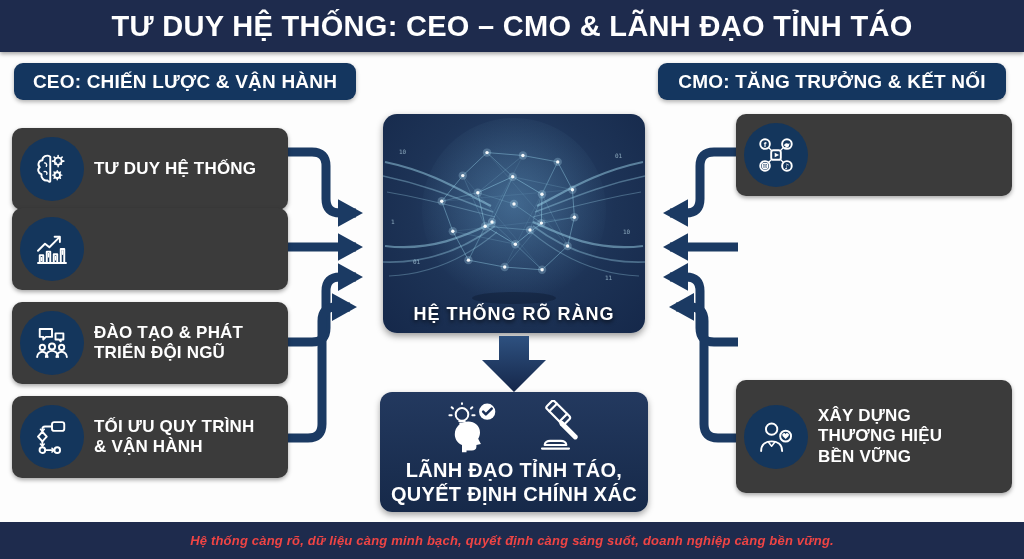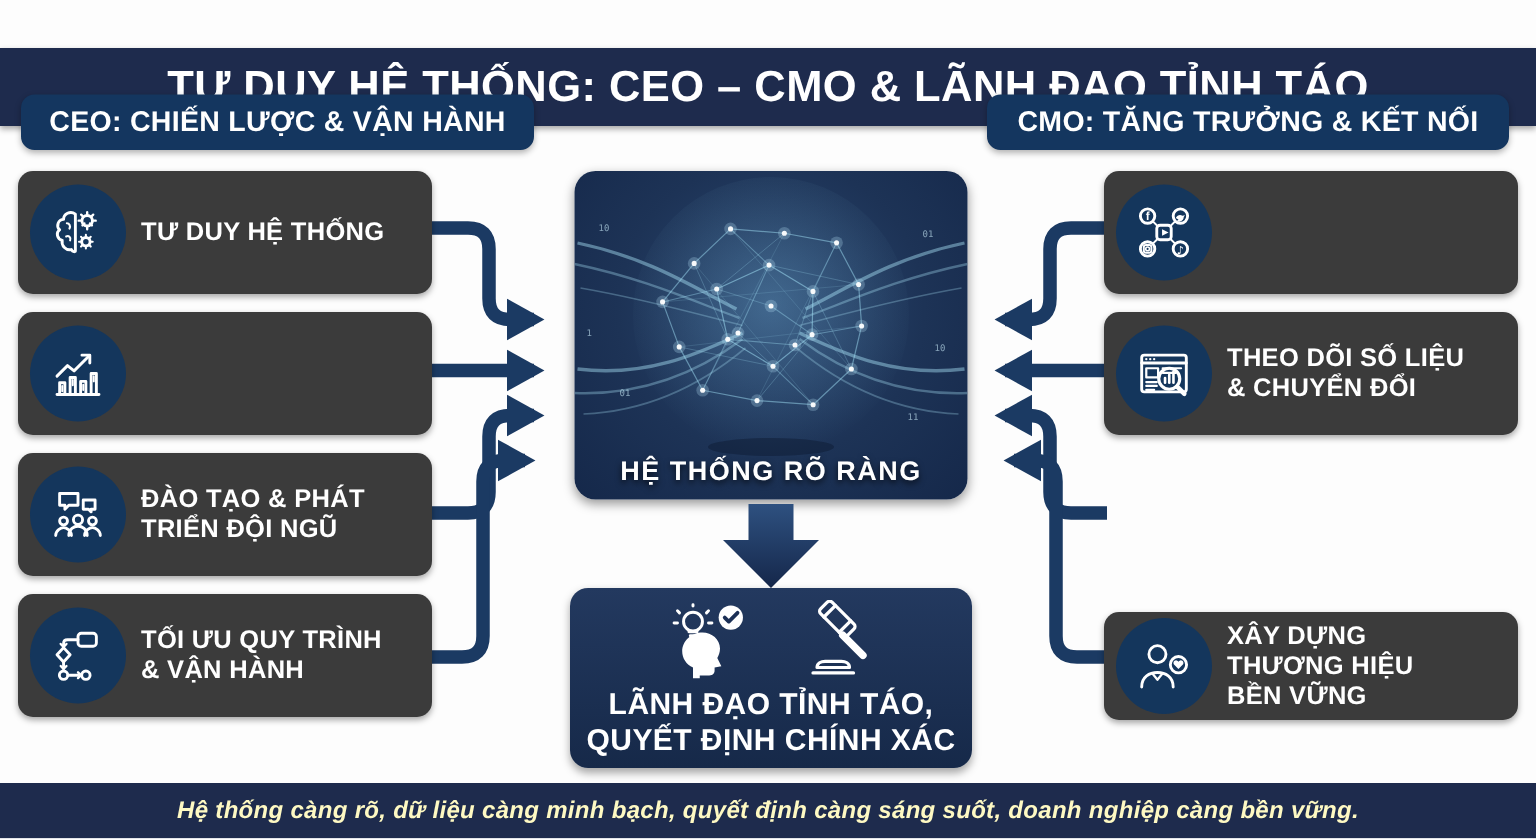--- a/index.html
+++ b/index.html
@@ -1,37 +1,37 @@
 <!DOCTYPE html>
 <html><head>
 <meta charset="utf-8">
 <style>
   html,body{margin:0;padding:0;background:#fff;}
   .canvas{position:relative;width:1024px;height:559px;background:#fdfdfd;overflow:hidden;
           font-family:"Liberation Sans",sans-serif;}
 
   
   .title-bar{position:absolute;left:0;top:0;width:1024px;height:52px;background:#1e2b4d;
-             display:flex;align-items:center;justify-content:center;box-shadow:0 2px 4px rgba(0,0,0,.35);margin-top:32px;}
+             display:flex;align-items:center;justify-content:center;box-shadow:0 2px 4px rgba(0,0,0,.35);}
   .title-bar h1{margin:0;color:#fff;font-size:29px;font-weight:700;letter-spacing:.3px;white-space:nowrap;}
 
   
   .badge{position:absolute;top:63px;height:37px;background:#14365f;border-radius:9px;
          display:flex;align-items:center;justify-content:center;color:#fff;font-weight:700;
          font-size:19px;box-shadow:0 2px 4px rgba(0,0,0,.3);letter-spacing:.2px;}
   .badge-left{left:14px;width:342px;}
   .badge-right{left:658px;width:348px;}
 
   
   .item-box{position:absolute;width:276px;height:82px;background:#3b3b3b;border-radius:10px;
             display:flex;align-items:center;gap:10px;padding:0 8px;box-sizing:border-box;
             box-shadow:0 2px 4px rgba(0,0,0,.35);}
-  .pos-l1{left:12px;top:114px}.pos-l2{left:12px;top:208px}.pos-l3{left:12px;top:302px}.pos-l4{left:12px;top:396px}
+  .pos-l1{left:12px;top:128px}.pos-l2{left:12px;top:208px}.pos-l3{left:12px;top:302px}.pos-l4{left:12px;top:396px}
   .pos-r1{left:736px;top:114px}.pos-r2{left:736px;top:208px}.pos-r3{left:736px;top:302px}
-  .pos-r4{left:736px;top:408px;height:72px}
+  .pos-r4{left:736px;top:380px;height:113px}
   .icon-circle{width:64px;height:64px;min-width:64px;border-radius:50%;background:#14365c;
                display:flex;align-items:center;justify-content:center;}
   .ic{stroke:#fff;fill:none;stroke-width:2.2;stroke-linecap:round;stroke-linejoin:round;}
   .item-label{color:#fff;font-weight:700;font-size:17px;line-height:1.18;letter-spacing:.2px;white-space:pre-line;}
 
   
   .center-panel{position:absolute;left:383px;top:114px;width:262px;height:219px;border-radius:14px;
                 background:radial-gradient(ellipse at 50% 42%,#2c4a74 0%,#1d3356 55%,#15284a 100%);
                 box-shadow:0 3px 7px rgba(0,0,0,.4);overflow:hidden;}
   .center-caption{position:absolute;left:0;bottom:8px;width:100%;text-align:center;color:#fff;
@@ -47,21 +47,21 @@
   .outcome-box{position:absolute;left:380px;top:392px;width:268px;height:120px;border-radius:12px;
                background:linear-gradient(180deg,#23395f,#162949);box-shadow:0 3px 6px rgba(0,0,0,.35);
                display:flex;flex-direction:column;align-items:center;justify-content:center;gap:4px;}
   .outcome-icons{display:flex;align-items:center;gap:30px;margin-top:2px;}
   .outcome-label{color:#fff;font-weight:700;font-size:20px;line-height:1.22;text-align:center;
                  letter-spacing:.3px;white-space:pre-line;}
 
   
   .footer-bar{position:absolute;left:0;bottom:0;width:1024px;height:37px;background:#1e2b4d;
               display:flex;align-items:center;justify-content:center;}
-  .footer-bar span{color:#fef9c3;font-size:16px;font-weight:700;font-style:italic;letter-spacing:.2px;}
+  .footer-bar span{color:#ef4444;font-size:13px;font-weight:700;font-style:italic;letter-spacing:.2px;}
 </style>
 </head>
 <body>
 
 <div class="canvas">
 
   <div class="title-bar">
     <h1>TƯ DUY HỆ THỐNG: CEO – CMO &amp; LÃNH ĐẠO TỈNH TÁO</h1>
   </div>
 
@@ -278,39 +278,20 @@
         <path d="M15.5 15.5l3.2 3.2M32.5 15.5l-3.2 3.2M15.5 32.5l3.2-3.2M32.5 32.5l-3.2-3.2" stroke-width="1.5"></path>
         <text x="11.5" y="14.8" font-size="9" font-weight="bold" fill="#fff" stroke="none" text-anchor="middle" font-family="'Liberation Sans',sans-serif">f</text>
         <path d="M33 13c1-2.5 3.5-3 5-1.8l2-.4-1 1.4c.2 2.6-3.2 4.6-6 3.1 1-.1 1.8-.7 2-1.3z" fill="#fff" stroke="none"></path>
         <rect x="8.6" y="33.6" width="5.8" height="5.8" rx="1.7" stroke-width="1.5"></rect>
         <circle cx="11.5" cy="36.5" r="1.4" stroke-width="1.2"></circle>
         <text x="36.5" y="40" font-size="8.5" fill="#fff" stroke="none" text-anchor="middle" font-family="'DejaVu Sans',sans-serif">♪</text>
       </svg>
     </div>
   </div>
 
-  <div class="item-box pos-r2">
-    <div class="icon-circle">
-      <svg class="ic" width="42" height="42" viewBox="0 0 48 48">
-        <rect x="7" y="10" width="34" height="28" rx="2"></rect>
-        <path d="M7 16h34"></path>
-        <circle cx="10.5" cy="13" r=".9" fill="#fff" stroke="none"></circle>
-          <circle cx="13.5" cy="13" r=".9" fill="#fff" stroke="none"></circle>
-          <circle cx="16.5" cy="13" r=".9" fill="#fff" stroke="none"></circle>
-        <rect x="10.5" y="20" width="9" height="7" stroke-width="1.7"></rect>
-        <path d="M10.5 30.5h8M10.5 33.5h8M10.5 36.5h6" stroke-width="1.7"></path>
-        <path d="M23 20h14M23 23.5h10" stroke-width="1.7"></path>
-        <circle cx="28" cy="28" r="8" stroke-width="2.4"></circle>
-        <path d="M24.8 31v-3.5M28 31v-6M31.2 31v-8.5" stroke-width="2"></path>
-        <path d="M34 34l5.5 5.5" stroke-width="3.4"></path>
-      </svg>
-    </div>
-    <div class="item-label">THEO DÕI SỐ LIỆU
-&amp; CHUYỂN ĐỔI</div>
-  </div>
 
 
   <div class="item-box pos-r4">
     <div class="icon-circle">
       <svg class="ic" width="42" height="42" viewBox="0 0 48 48">
         <circle cx="19" cy="15" r="6.5"></circle>
         <path d="M7 40c0-8 6-11 12-11s12 3 12 11"></path>
         <path d="M15 29.5l4 5 4-5" stroke-width="1.7"></path>
         <circle cx="35" cy="23" r="6.2"></circle>
         <path d="M35 26.2l-3.2-3.1a2 2 0 113.2-2.3 2 2 0 113.2 2.3z" fill="#fff" stroke="none"></path>

